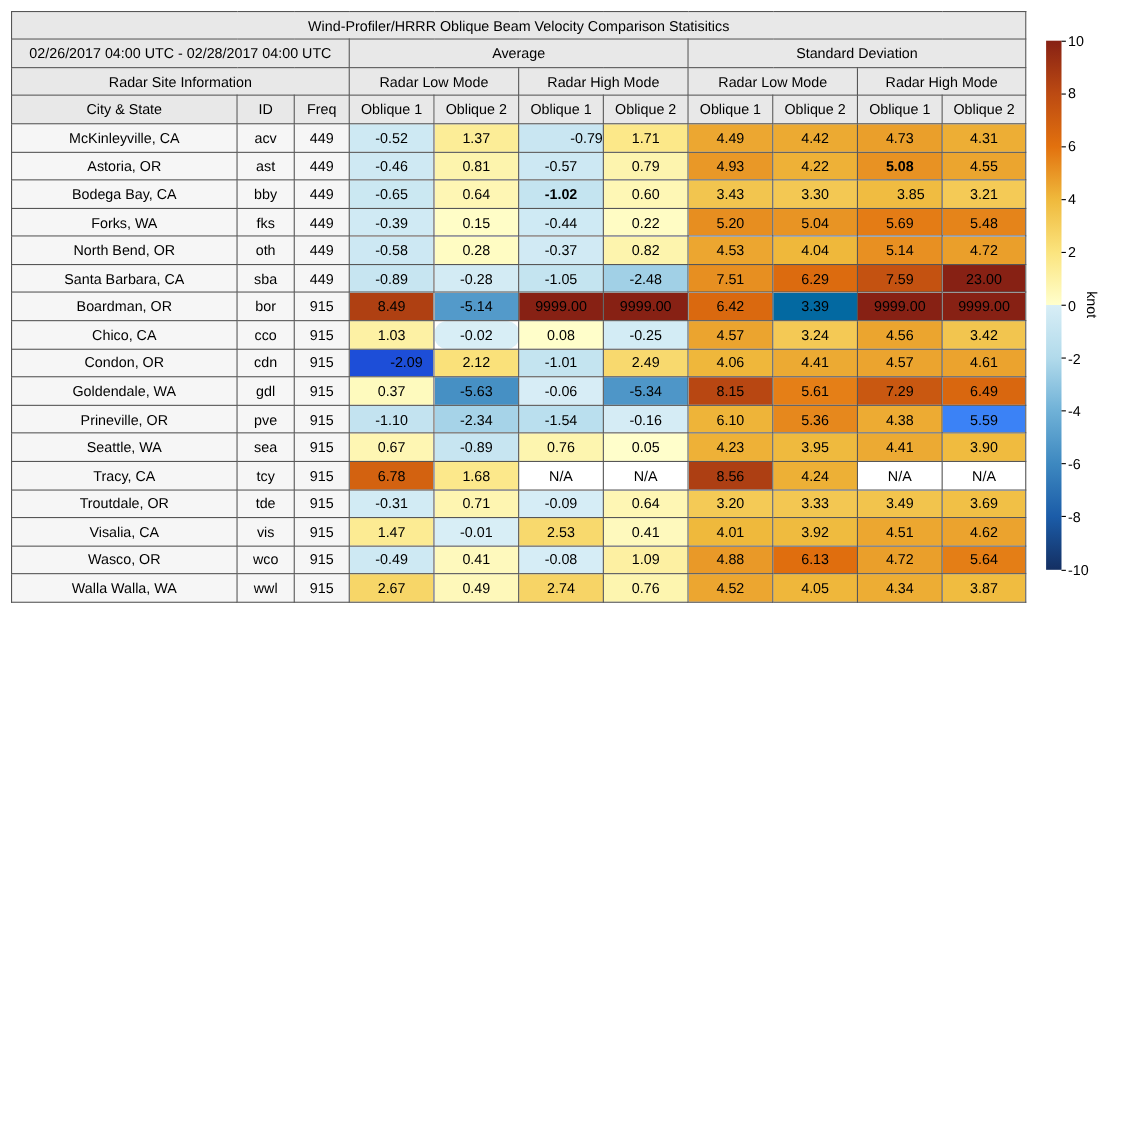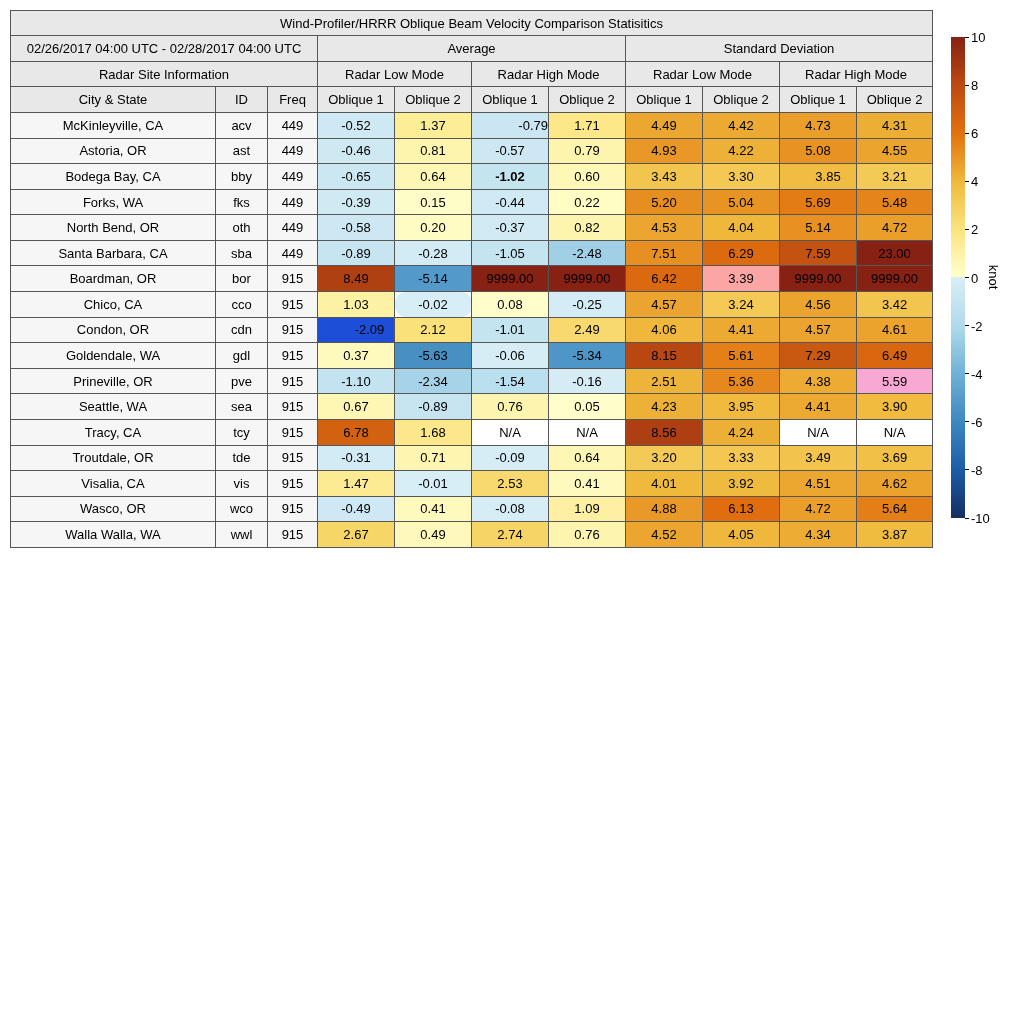--- a/index.html
+++ b/index.html
@@ -89,21 +89,21 @@
           <tr>
             <td class="meta">Astoria, OR</td>
             <td class="meta">ast</td>
             <td class="meta">449</td>
             <td style="background: rgb(207, 233, 243);">-0.46</td>
             <td style="background: rgb(253, 244, 173);">0.81</td>
             <td style="background: rgb(205, 232, 243);">-0.57</td>
             <td style="background: rgb(253, 244, 174);">0.79</td>
             <td style="background: rgb(233, 152, 39);">4.93</td>
             <td style="background: rgb(238, 177, 55);">4.22</td>
-            <td style="background: rgb(232, 146, 35);">5.08</td>
+            <td style="background: rgb(232, 146, 35); font-weight: bold;">5.08</td>
             <td style="background: rgb(235, 165, 47);">4.55</td>
           </tr>
           <tr>
             <td class="meta">Bodega Bay, CA</td>
             <td class="meta">bby</td>
             <td class="meta">449</td>
             <td style="background: rgb(203, 232, 242);">-0.65</td>
             <td style="background: rgb(254, 246, 180);">0.64</td>
             <td style="background: rgb(196, 228, 240); font-weight: bold;">-1.02</td>
             <td style="background: rgb(254, 247, 181);">0.60</td>
@@ -123,21 +123,21 @@
             <td style="background: rgb(231, 142, 32);">5.20</td>
             <td style="background: rgb(232, 148, 36);">5.04</td>
             <td style="background: rgb(228, 124, 21);">5.69</td>
             <td style="background: rgb(229, 132, 26);">5.48</td>
           </tr>
           <tr>
             <td class="meta">North Bend, OR</td>
             <td class="meta">oth</td>
             <td class="meta">449</td>
             <td style="background: rgb(205, 232, 243);">-0.58</td>
-            <td style="background: rgb(255, 252, 195);">0.20</td>
+            <td style="background: rgb(255, 252, 195);">0.28</td>
             <td style="background: rgb(209, 234, 244);">-0.37</td>
             <td style="background: rgb(253, 244, 173);">0.82</td>
             <td style="background: rgb(236, 166, 48);">4.53</td>
             <td style="background: rgb(239, 184, 59);">4.04</td>
             <td style="background: rgb(232, 144, 34);">5.14</td>
             <td style="background: rgb(234, 159, 43);">4.72</td>
           </tr>
           <tr>
             <td class="meta">Santa Barbara, CA</td>
             <td class="meta">sba</td>
@@ -153,21 +153,21 @@
           </tr>
           <tr>
             <td class="meta">Boardman, OR</td>
             <td class="meta">bor</td>
             <td class="meta">915</td>
             <td style="background: rgb(175, 64, 18); margin-left: 16px;">8.49</td>
             <td style="background: rgb(83, 154, 202);">-5.14</td>
             <td style="background: rgb(135, 33, 20);">9999.00</td>
             <td style="background: rgb(135, 33, 20);">9999.00</td>
             <td style="background: rgb(218, 105, 15);">6.42</td>
-            <td style="background: #fca5a5;">3.39</td>
+            <td style="background: #0369a1;">3.39</td>
             <td style="background: rgb(135, 33, 20);">9999.00</td>
             <td style="background: rgb(135, 33, 20);">9999.00</td>
           </tr>
           <tr>
             <td class="meta">Chico, CA</td>
             <td class="meta">cco</td>
             <td class="meta">915</td>
             <td style="background: rgb(253, 241, 164);">1.03</td>
             <td style="background: rgb(216, 238, 246); border-radius: 11px;">-0.02</td>
             <td style="background: rgb(255, 254, 202);">0.08</td>
@@ -204,24 +204,24 @@
             <td style="background: rgb(217, 103, 15);">6.49</td>
           </tr>
           <tr>
             <td class="meta">Prineville, OR</td>
             <td class="meta">pve</td>
             <td class="meta">915</td>
             <td style="background: rgb(195, 227, 240);">-1.10</td>
             <td style="background: rgb(166, 211, 232);">-2.34</td>
             <td style="background: rgb(186, 223, 238);">-1.54</td>
             <td style="background: rgb(213, 236, 245);">-0.16</td>
-            <td style="background: rgb(238, 180, 57);">2.51</td>
+            <td style="background: rgb(238, 180, 57);">6.10</td>
             <td style="background: rgb(230, 136, 29);">5.36</td>
             <td style="background: rgb(237, 171, 51);">4.38</td>
-            <td style="background: #f9a8d4;">5.59</td>
+            <td style="background: #3b82f6;">5.59</td>
           </tr>
           <tr>
             <td class="meta">Seattle, WA</td>
             <td class="meta">sea</td>
             <td class="meta">915</td>
             <td style="background: rgb(254, 246, 179);">0.67</td>
             <td style="background: rgb(199, 229, 241);">-0.89</td>
             <td style="background: rgb(253, 245, 175);">0.76</td>
             <td style="background: rgb(255, 254, 203);">0.05</td>
             <td style="background: rgb(238, 177, 55);">4.23</td>

